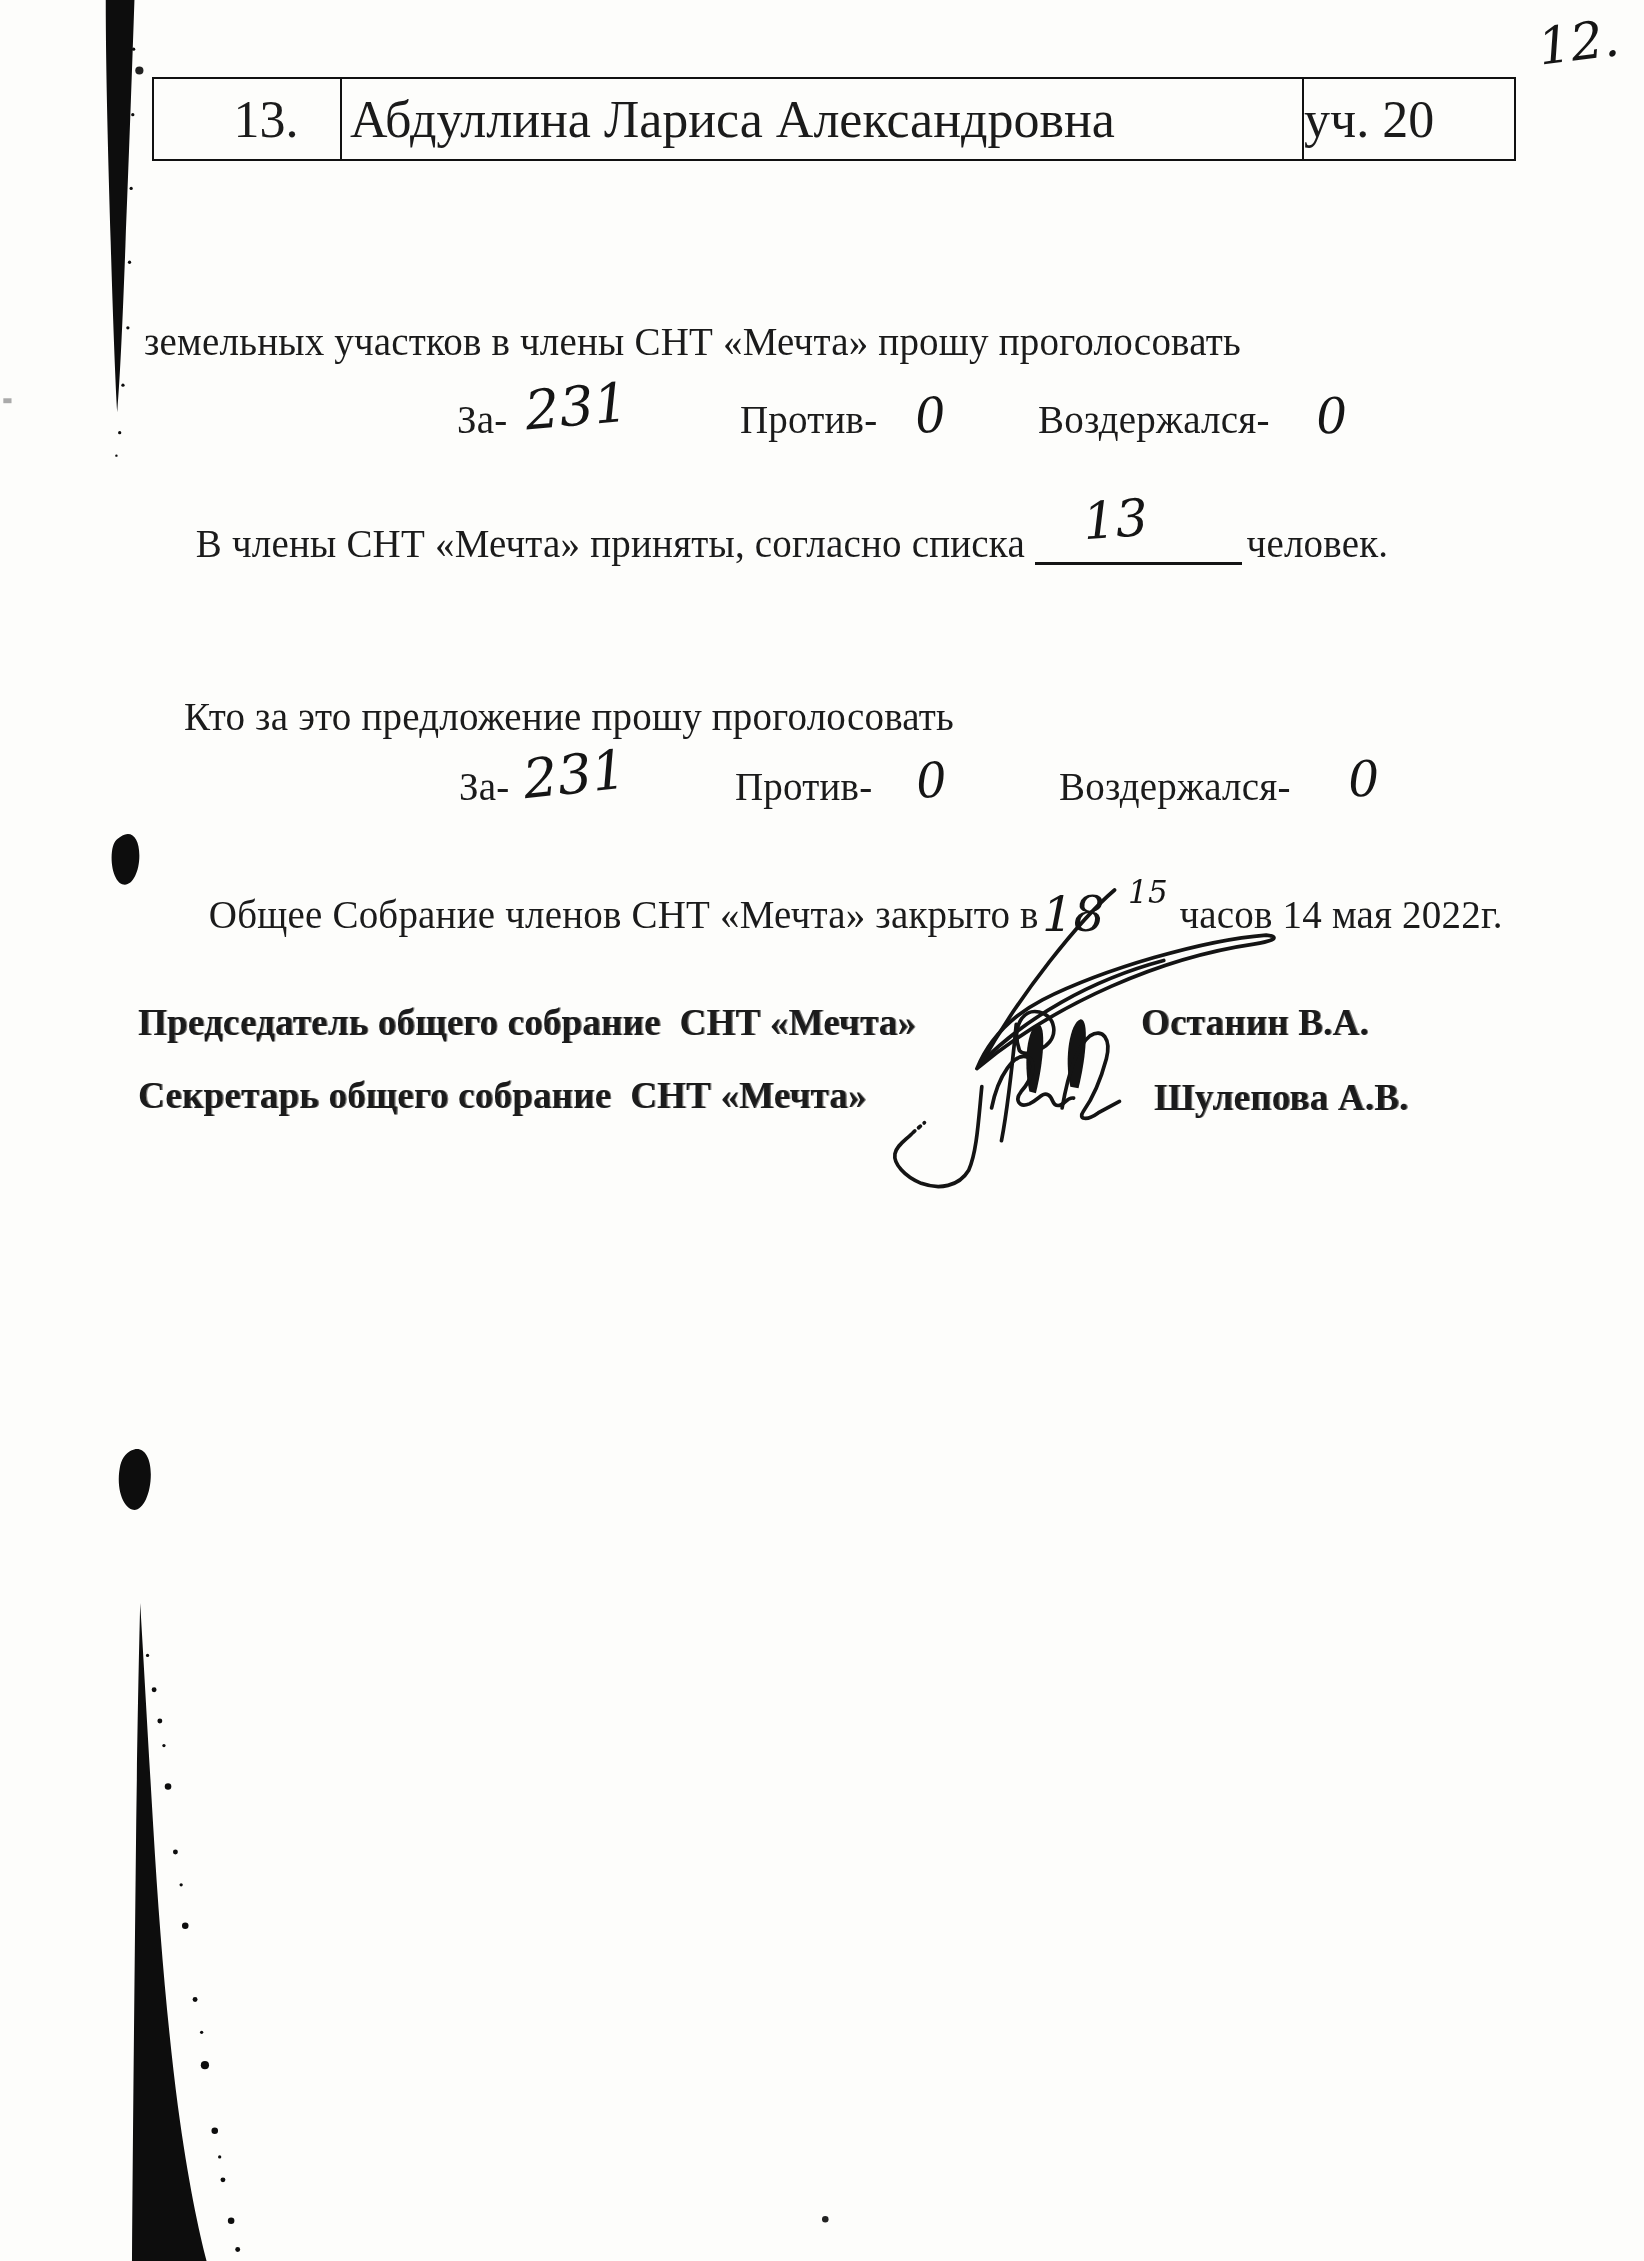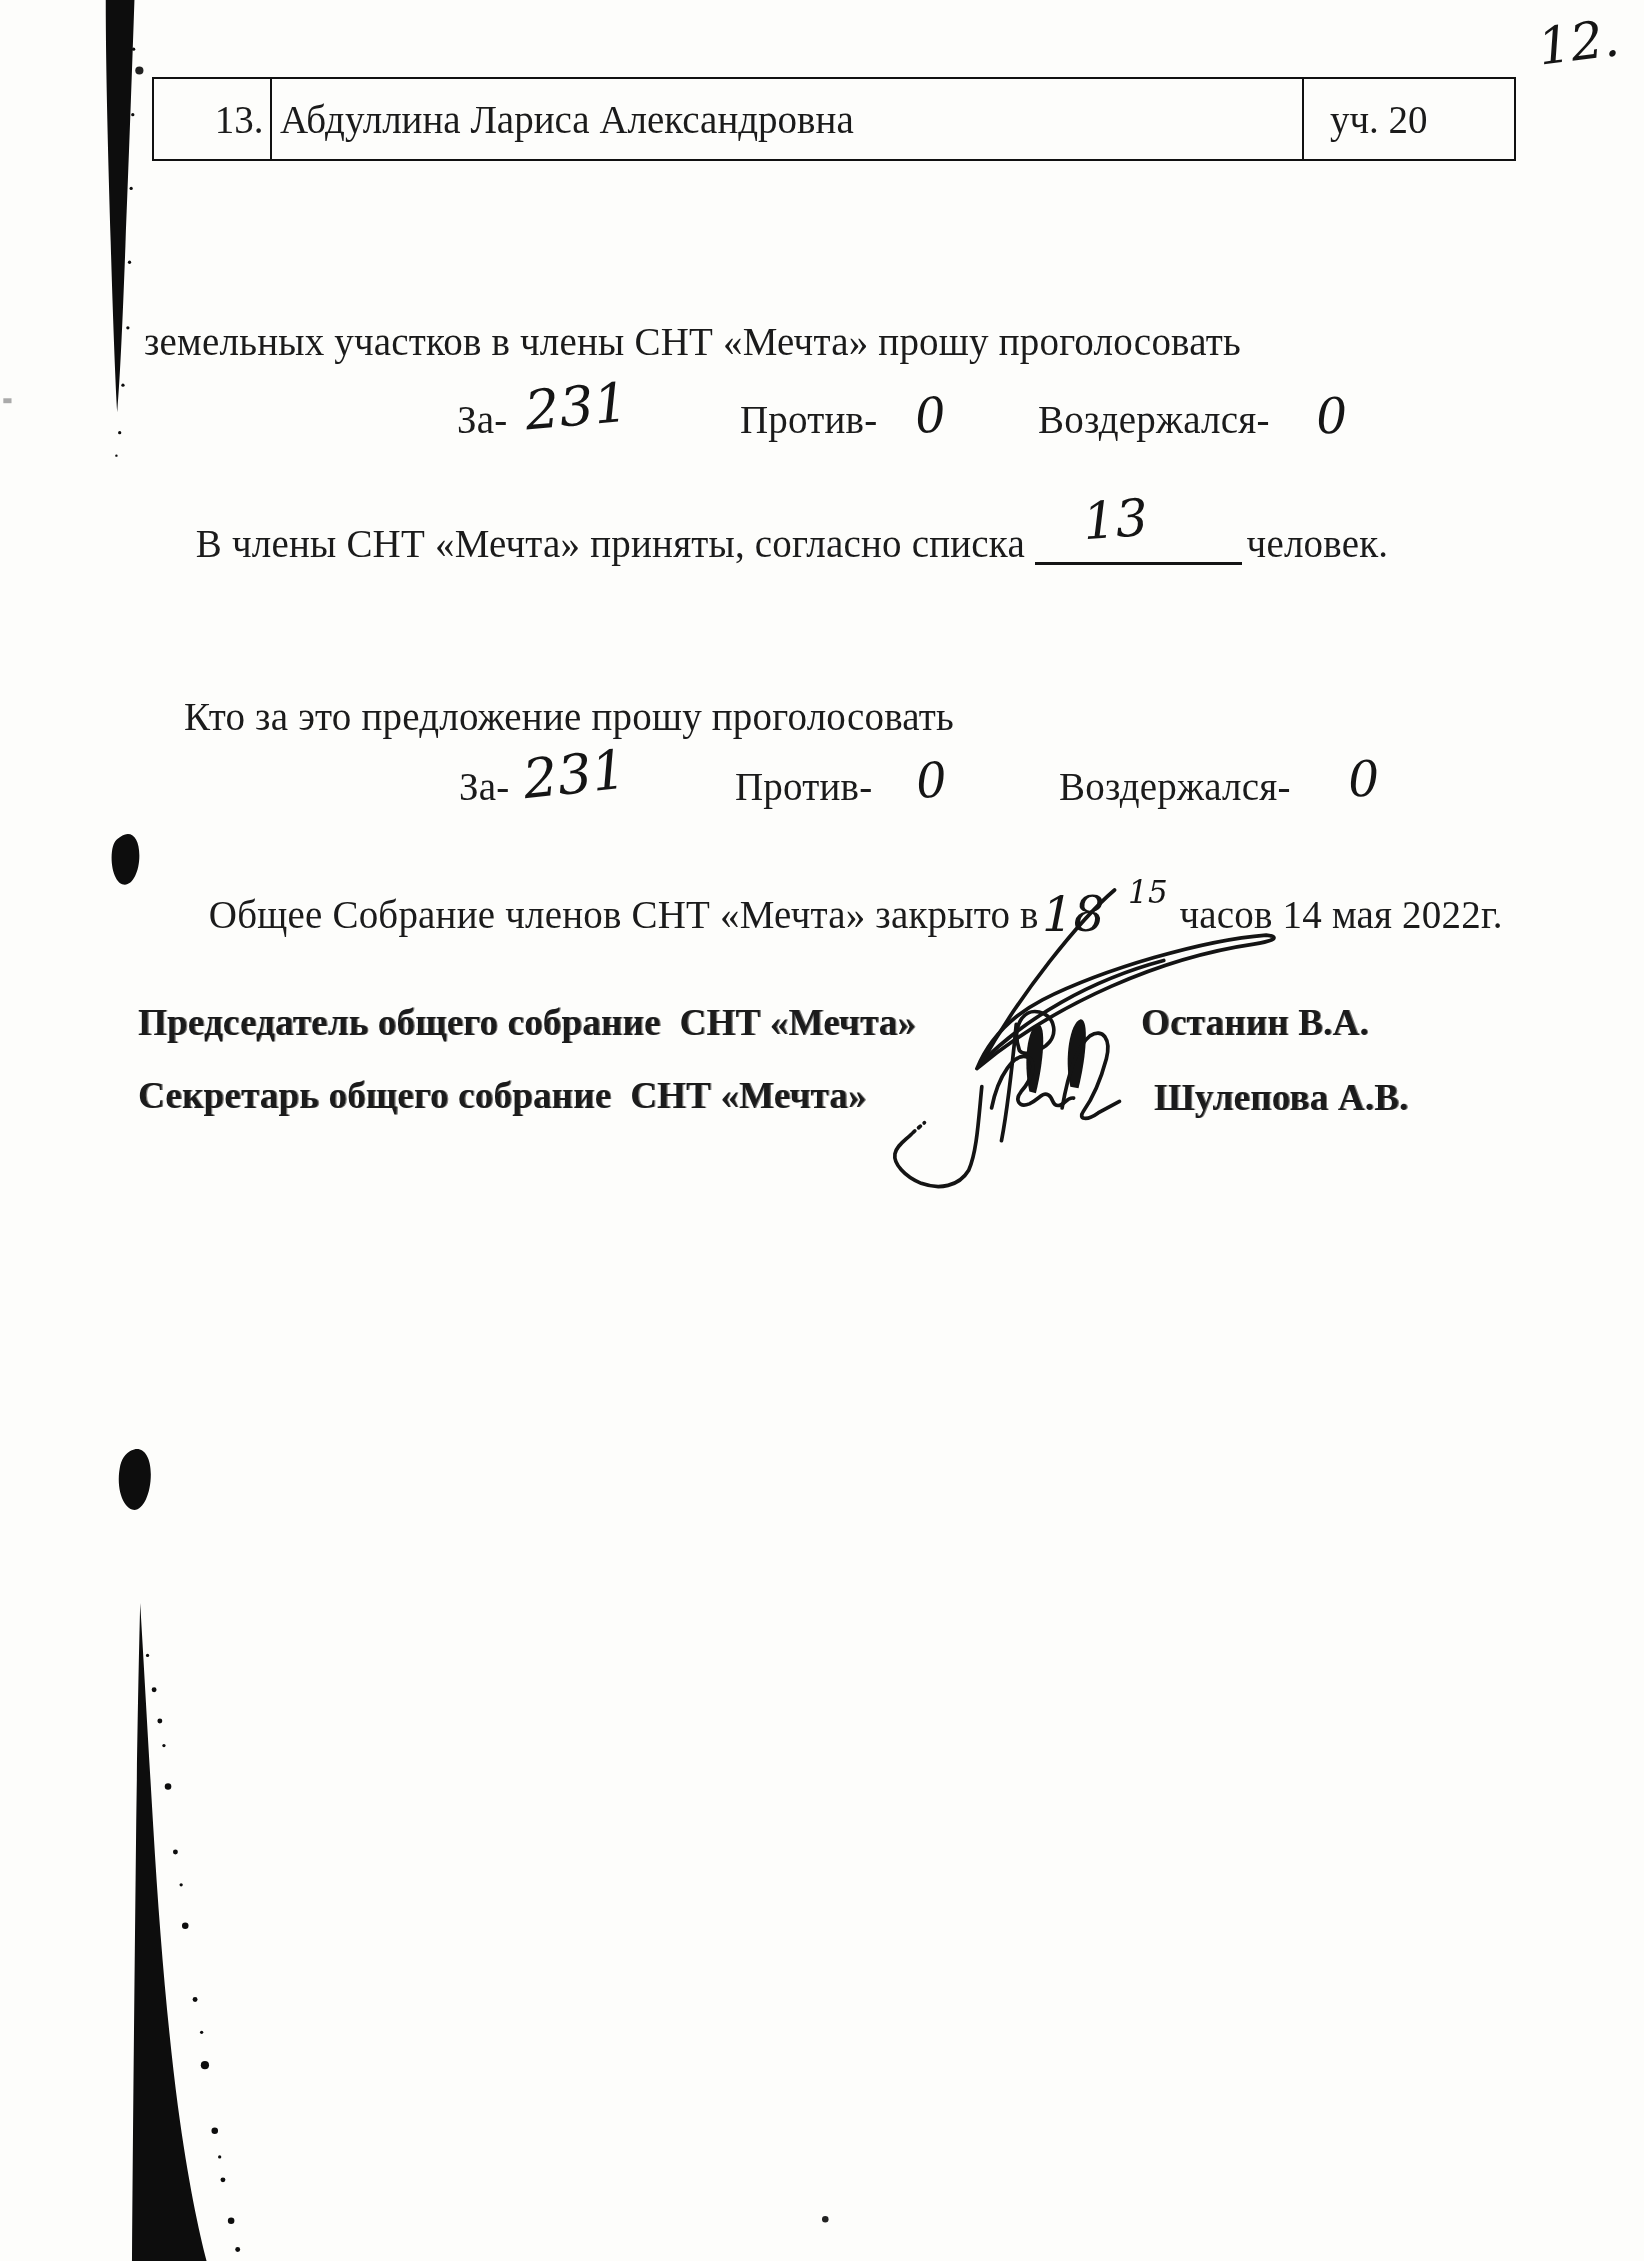--- a/index.html
+++ b/index.html
@@ -41,26 +41,26 @@
   
   .memtable{
     position:absolute;left:152px;top:77px;
     width:1364px;height:84px;
     border:2.5px solid #111;
     display:flex;box-sizing:border-box;
     background:transparent;
   }
   .memtable .cell{
     display:flex;align-items:center;
-    font-size:39px;white-space:pre;
-    box-sizing:border-box;height:100%;
+    font-size:52px;white-space:pre;
+    box-sizing:border-box;height:100%;margin-left:35px;
   }
   .c-num{width:116px;justify-content:flex-end;padding-right:6.6px;}
   .c-name{flex:1;border-left:2.5px solid #111;padding-left:8px;}
-  .c-plot{width:212px;border-left:2.5px solid #111;padding-left:26px;}
+  .c-plot{width:212px;border-left:2.5px solid #111;}
   
   .fill-blank{
     display:inline-block;width:207px;height:9.8px;
     border-bottom:3.3px solid #151515;
     position:relative;vertical-align:-8.2px;
     margin:0 4.9px 0 9.8px;
   }
   .fill-val{
     position:absolute;left:48px;top:-61px;
     font-size:51px;transform:rotate(-4deg);

